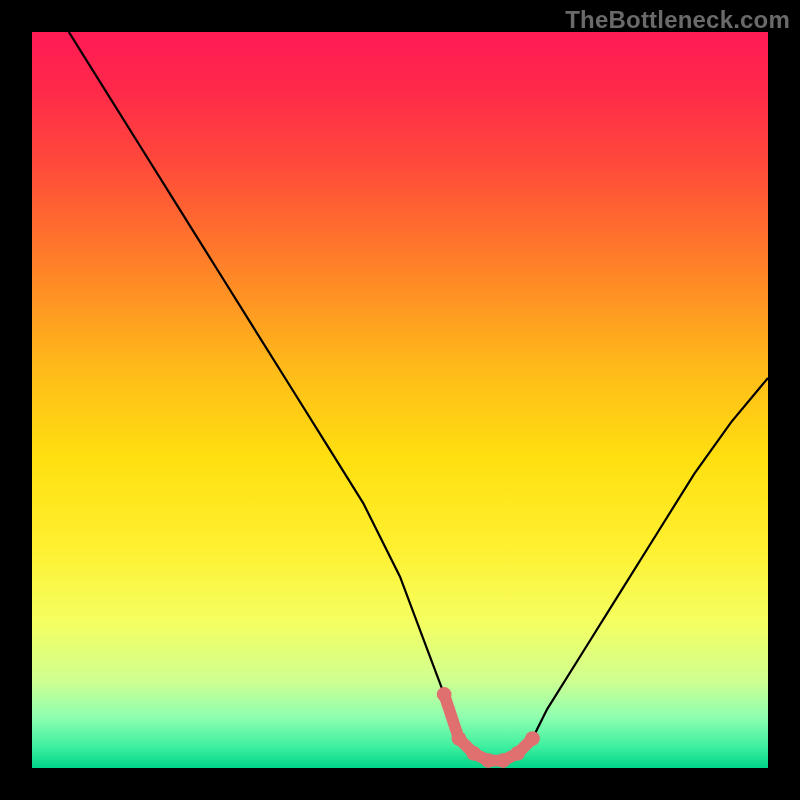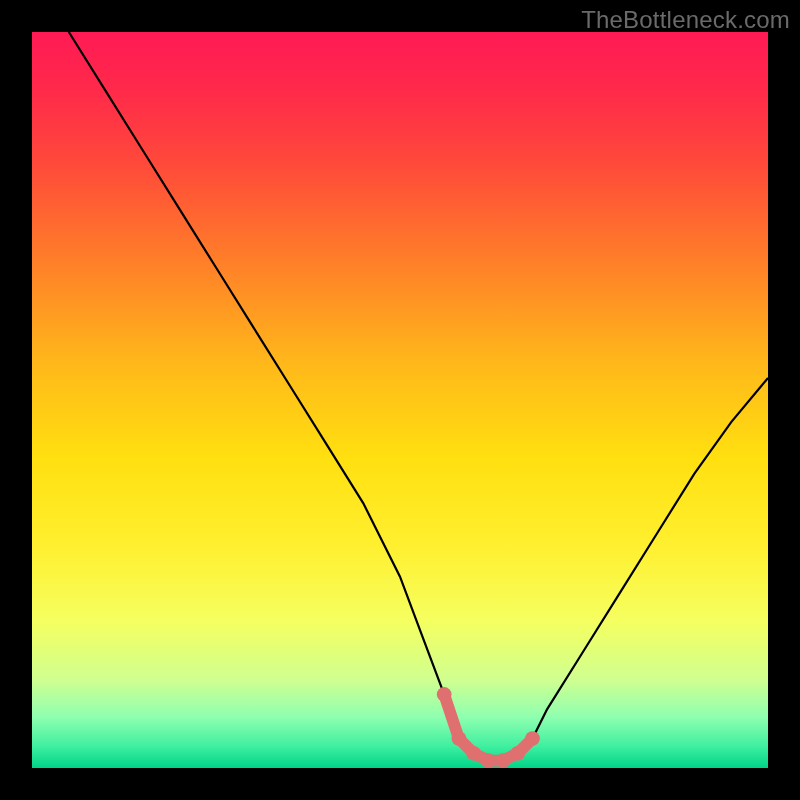--- a/index.html
+++ b/index.html
@@ -34,21 +34,21 @@
     left: 0; top: 0;
     width: 100%;
     height: 100%;
   }
   .watermark {
     position: absolute;
     top: 6px;
     right: 10px;
     color: #6a6a6a;
     font-size: 24px;
-    font-weight: 400;
+    font-weight: 700;
     letter-spacing: 0.2px;
     user-select: none;
   }
 </style>
 </head>
 <body>
 
 <div class="stage">
 
   <div class="watermark">TheBottleneck.com</div>

